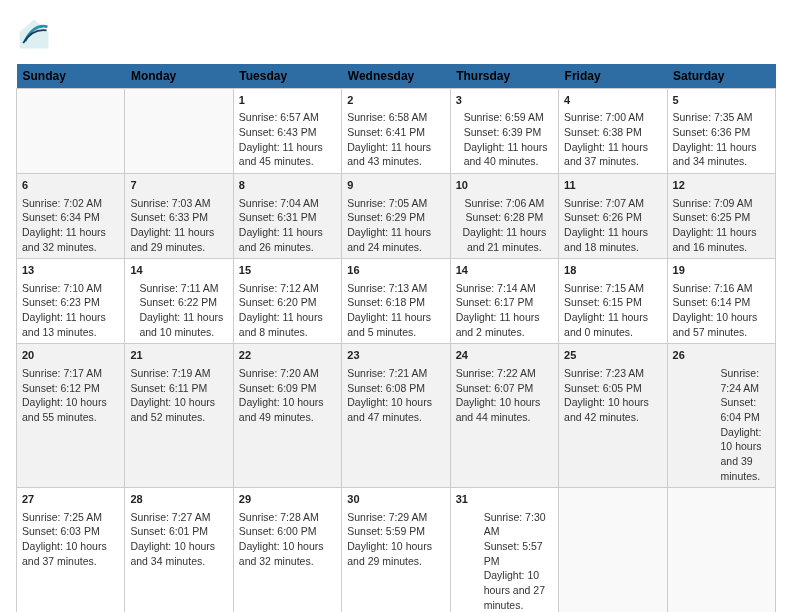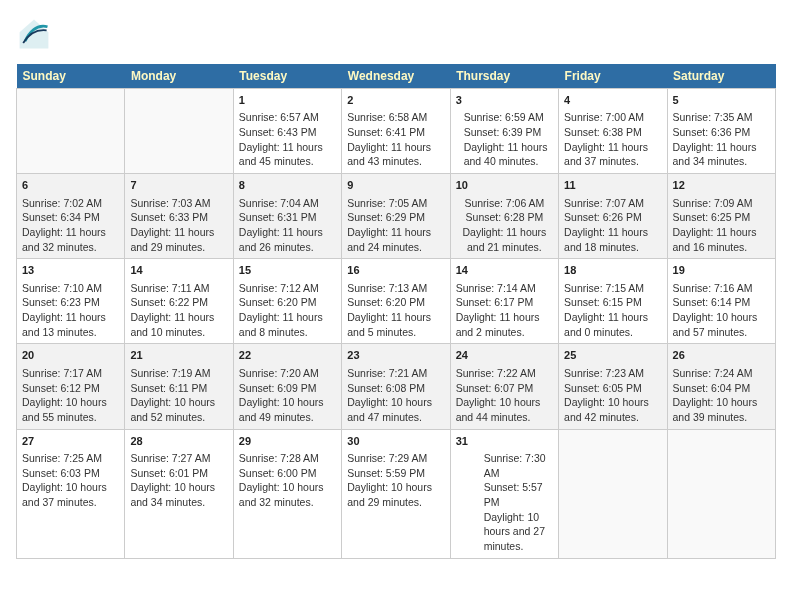--- a/index.html
+++ b/index.html
@@ -46,21 +46,21 @@
       font-size: 16px;
       color: #555;
     }
     table {
       width: 100%;
       border-collapse: collapse;
       font-size: 10.5px;
     }
     thead tr th {
       background: #2e6da4;
-      color: #fef9c3;
+      color: #000000;
       padding: 5px 6px;
       text-align: left;
       font-weight: bold;
       font-size: 12px;
     }
     tbody tr td {
       border: 1px solid #ccc;
       vertical-align: top;
       padding: 4px 5px;
       width: calc(100% / 7);
@@ -204,34 +204,34 @@
       </tr>
       <tr>
         <td>
           <span class="day-num">13</span>
           <div class="day-info" style="white-space: pre-line;">Sunrise: 7:10 AM
 Sunset: 6:23 PM
 Daylight: 11 hours and 13 minutes.</div>
         </td>
         <td>
           <span class="day-num">14</span>
-          <div class="day-info" style="white-space: pre-line;">Sunrise: 7:11 AM
+          <div class="day-info" style="white-space: pre-line; margin-left: 9px;">Sunrise: 7:11 AM
 Sunset: 6:22 PM
 Daylight: 11 hours and 10 minutes.</div>
         </td>
         <td>
           <span class="day-num">15</span>
           <div class="day-info" style="white-space: pre-line;">Sunrise: 7:12 AM
 Sunset: 6:20 PM
 Daylight: 11 hours and 8 minutes.</div>
         </td>
         <td>
           <span class="day-num">16</span>
           <div class="day-info" style="white-space: pre-line;">Sunrise: 7:13 AM
-Sunset: 6:20 PM
+Sunset: 6:18 PM
 Daylight: 11 hours and 5 minutes.</div>
         </td>
         <td>
           <span class="day-num">14</span>
           <div class="day-info" style="white-space: pre-line;">Sunrise: 7:14 AM
 Sunset: 6:17 PM
 Daylight: 11 hours and 2 minutes.</div>
         </td>
         <td>
           <span class="day-num">18</span>
@@ -278,21 +278,21 @@
 Daylight: 10 hours and 44 minutes.</div>
         </td>
         <td>
           <span class="day-num">25</span>
           <div class="day-info" style="white-space: pre-line;">Sunrise: 7:23 AM
 Sunset: 6:05 PM
 Daylight: 10 hours and 42 minutes.</div>
         </td>
         <td>
           <span class="day-num">26</span>
-          <div class="day-info" style="white-space: pre-line;">Sunrise: 7:24 AM
+          <div class="day-info" style="white-space: pre-line; margin-left: 48px;">Sunrise: 7:24 AM
 Sunset: 6:04 PM
 Daylight: 10 hours and 39 minutes.</div>
         </td>
       </tr>
       <tr>
         <td>
           <span class="day-num">27</span>
           <div class="day-info" style="white-space: pre-line;">Sunrise: 7:25 AM
 Sunset: 6:03 PM
 Daylight: 10 hours and 37 minutes.</div>

